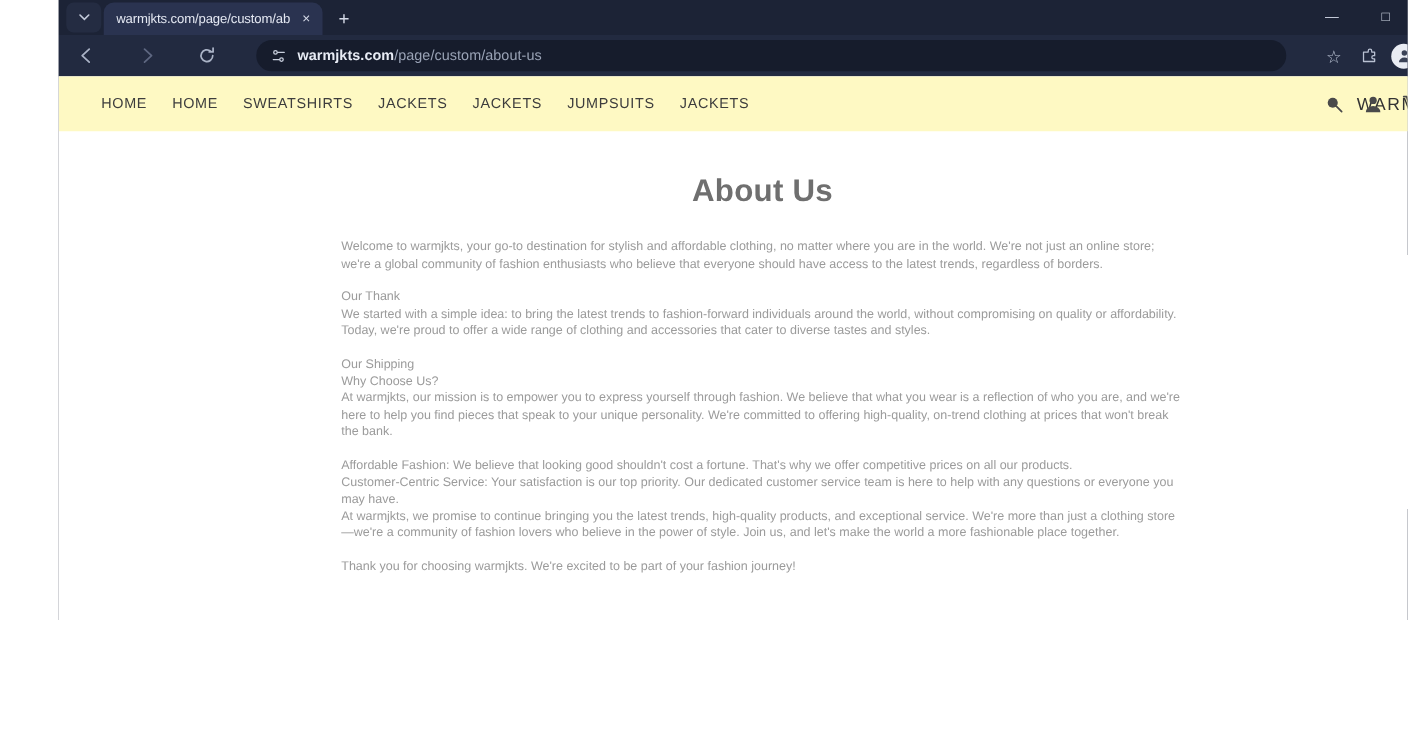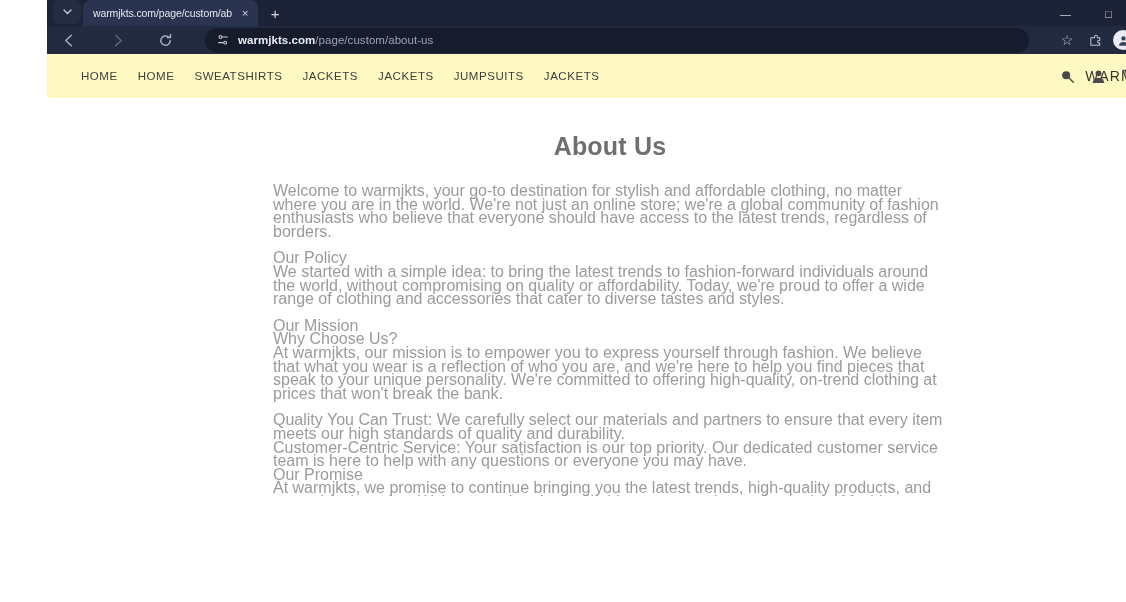--- a/index.html
+++ b/index.html
@@ -196,21 +196,21 @@
   .page-title {
     text-align: center;
     font-size: 25px;
     font-weight: 700;
     color: #6f6f6f;
     margin-top: 34px;
     margin-bottom: 23px;
     letter-spacing: 0.2px;
   }
   .para {
-    font-size: 16px;
+    font-size: 10px;
     line-height: 13.6px;
     color: #9b9b9b;
     margin-bottom: 13px;
     max-width: 675px;
   }
   .para.tight { margin-bottom: 0; }
 
   
   .footer {
     position: absolute;
@@ -349,31 +349,30 @@
           </svg>
         </span>
       </div>
     </div>
 
     <div class="content">
       <h1 class="page-title">About Us</h1>
 
       <p class="para">Welcome to warmjkts, your go-to destination for stylish and affordable clothing, no matter where you are in the world. We're not just an online store; we're a global community of fashion enthusiasts who believe that everyone should have access to the latest trends, regardless of borders.</p>
 
-      <p class="para tight">Our Policy</p>
+      <p class="para tight">Our Thank</p>
       <p class="para">We started with a simple idea: to bring the latest trends to fashion-forward individuals around the world, without compromising on quality or affordability. Today, we're proud to offer a wide range of clothing and accessories that cater to diverse tastes and styles.</p>
 
-      <p class="para tight">Our Mission</p>
+      <p class="para tight">Our Shipping</p>
       <p class="para tight">Why Choose Us?</p>
 
       <p class="para">At warmjkts, our mission is to empower you to express yourself through fashion. We believe that what you wear is a reflection of who you are, and we're here to help you find pieces that speak to your unique personality. We're committed to offering high-quality, on-trend clothing at prices that won't break the bank.</p>
-      <p class="para tight">Quality You Can Trust: We carefully select our materials and partners to ensure that every item meets our high standards of quality and durability.</p>
+      <p class="para tight">Affordable Fashion: We believe that looking good shouldn't cost a fortune. That's why we offer competitive prices on all our products.</p>
       <p class="para tight">Customer-Centric Service: Your satisfaction is our top priority. Our dedicated customer service team is here to help with any questions or everyone you may have.</p>
 
-      <p class="para tight">Our Promise</p>
       <p class="para">At warmjkts, we promise to continue bringing you the latest trends, high-quality products, and exceptional service. We're more than just a clothing store—we're a community of fashion lovers who believe in the power of style. Join us, and let's make the world a more fashionable place together.</p>
 
       <p class="para">Thank you for choosing warmjkts. We're excited to be part of your fashion journey!</p>
     </div>
 
     <div class="footer">
       <div class="fcol c1">
         <h4>BOTTOMS</h4>
         <a href="#">About Us</a>
         <a href="#">Contact Us</a>

